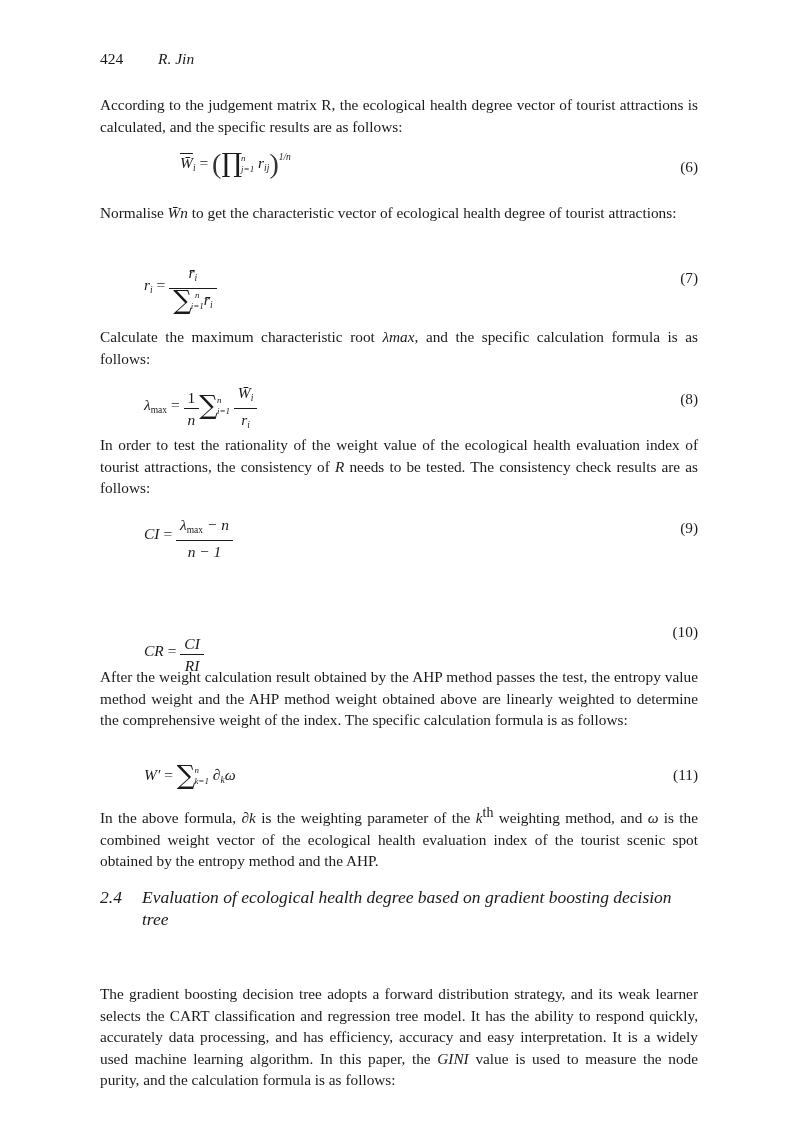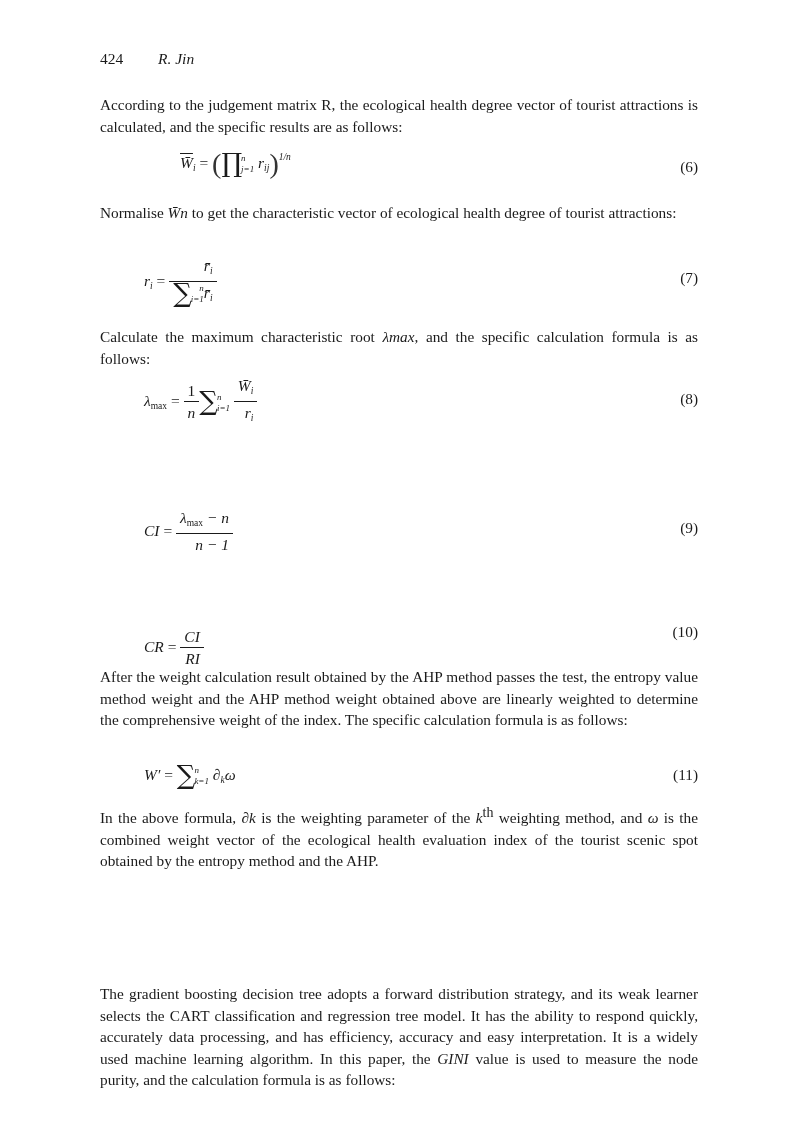--- a/index.html
+++ b/index.html
@@ -7,21 +7,21 @@
          font-family: "Liberation Serif", "DejaVu Serif", serif; color: #1a1a1a; }
   .page { position: absolute; left: 0; top: 0; width: 799px; height: 1148px; }
   .abs { position: absolute; }
   .runhead { left: 100px; top: 50px; font-size: 15.5px; }
   .runhead .pg { display: inline-block; width: 58px; }
   .runhead .au { font-style: italic; }
   .para { left: 100px; width: 598px; font-size: 15.3px; line-height: 21.5px; text-align: justify; }
   i, .it { font-style: italic; }
   .eqno { right: 101px; font-size: 15.3px; }
   .eq { left: 144px; font-size: 15.5px; white-space: nowrap; }
-  .frac { display: inline-block; vertical-align: middle; text-align: right; }
+  .frac { display: inline-block; vertical-align: middle; text-align: center; margin-top: 7px; }
   .frac .num { display: block; padding: 0 4px; border-bottom: 1px solid #1a1a1a; line-height: 20px; }
   .frac .den { display: block; padding: 0 4px; line-height: 22px; }
   .bigop { font-size: 26px; vertical-align: -4px; font-family: "DejaVu Serif", serif; }
   .lims { display: inline-block; vertical-align: middle; font-size: 9px; line-height: 11px; margin-left: -1px; }
   .lims span { display: block; font-style: italic; }
   .sub { font-size: 9.5px; vertical-align: -3px; }
   .sup { font-size: 9.5px; vertical-align: 8px; text-align: center; }
   .ovl { text-decoration: overline; }
   .paren { font-size: 28px; font-weight: lighter; vertical-align: -5px; color: #333; }
   .heading { left: 100px; top: 886px; width: 600px; font-size: 17.5px; font-style: italic; line-height: 22px; }
@@ -68,20 +68,23 @@
   <div class="abs eq" style="top:376px;">
     <i>λ</i><span class="sub">max</span> =
     <span class="frac"><span class="num">1</span><span class="den it">n</span></span><span class="bigop">∑</span><span class="lims"><span>n</span><span>i=1</span></span>
     <span class="frac">
       <span class="num"><i>W̄</i><span class="sub it">i</span></span>
       <span class="den"><i>r</i><span class="sub it">i</span></span>
     </span>
   </div>
   <div class="abs eqno" style="top:390px;">(8)</div>
 
+  <div class="abs para" style="top:434px;">
+    <span>In order to test the rationality of the weight value of the ecological health evaluation index of tourist attractions, the consistency of </span><i>R</i><span> needs to be tested. The consistency check results are as follows:</span>
+  </div>
 
   <div class="abs eq" style="top:508px;">
     <i>CI</i> =
     <span class="frac">
       <span class="num"><i>λ</i><span class="sub">max</span><i> − n</i></span>
       <span class="den it">n − 1</span>
     </span>
   </div>
   <div class="abs eqno" style="top:519px;">(9)</div>
 
@@ -99,18 +102,22 @@
   <div class="abs eq" style="top:760px;">
     <i>W′</i> = <span class="bigop">∑</span><span class="lims"><span>n</span><span>k=1</span></span>
     <span>∂</span><span class="sub it">k</span><i>ω</i>
   </div>
   <div class="abs eqno" style="top:766px;">(11)</div>
 
   <div class="abs para" style="top:802px;">
     <span>In the above formula, </span><i>∂k</i><span> is the weighting parameter of the </span><i>k</i><sup style="font-size:14px;">th</sup><span> weighting method, and </span><i>ω</i><span> is the combined weight vector of the ecological health evaluation index of the tourist scenic spot obtained by the entropy method and the AHP.</span>
   </div>
 
+  <div class="abs heading">
+    <span class="num">2.4</span>
+    <span class="txt">Evaluation of ecological health degree based on gradient boosting decision tree</span>
+  </div>
 
   <div class="abs para" style="top:983px;">
     <span>The gradient boosting decision tree adopts a forward distribution strategy, and its weak learner selects the CART classification and regression tree model. It has the ability to respond quickly, accurately data processing, and has efficiency, accuracy and easy interpretation. It is a widely used machine learning algorithm. In this paper, the </span><i>GINI</i><span> value is used to measure the node purity, and the calculation formula is as follows:</span>
   </div>
 
 </div>
 
 </body></html>

